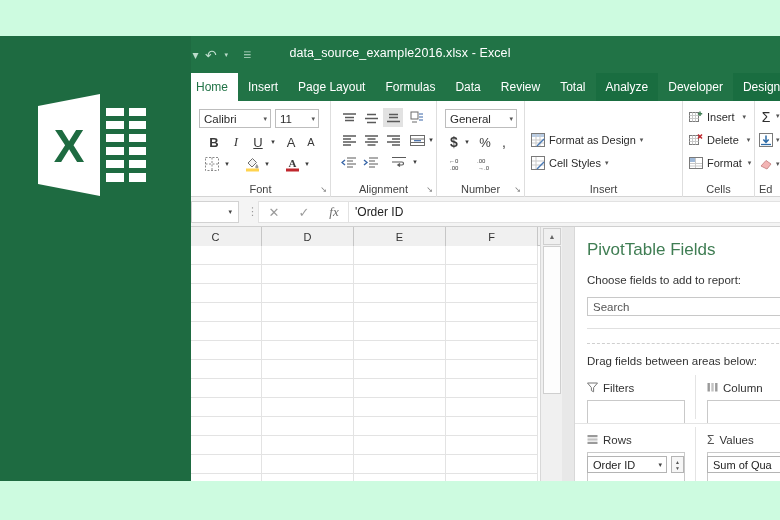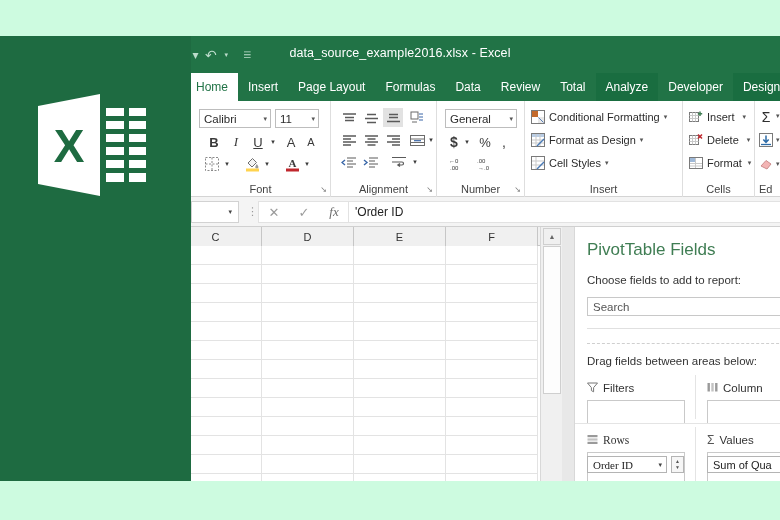--- a/index.html
+++ b/index.html
@@ -458,32 +458,20 @@
           <svg width="20" height="14" viewBox="0 0 20 14" aria-hidden="true">
             <text x="0" y="6" font-size="6" fill="#3a3a3a" font-family="Liberation Sans, sans-serif">.00</text>
             <text x="1" y="12.5" font-size="6" fill="#3a3a3a" font-family="Liberation Sans, sans-serif">→.0</text>
           </svg>
         </div>
         <div class="rgroup-label">Number</div>
         <div class="rgroup-launcher">↘</div>
       </div>
 
       <div class="rgroup" id="g-styles">
-        <div class="menuitem" style="left:6px; top:9px;">
-          <span class="gicon">
-            <svg width="14" height="14" viewBox="0 0 14 14" aria-hidden="true">
-              <rect x="0.5" y="0.5" width="13" height="13" fill="#fff" stroke="#7a7a7a"></rect>
-              <rect x="1" y="1" width="6" height="6" fill="#c36a2d"></rect>
-              <rect x="7" y="7" width="6" height="6" fill="#e8e8e8"></rect>
-              <path d="M7.5 7.5 L12.5 12.5" stroke="#5a7fb5"></path>
-            </svg>
-          </span>
-          <span>Conditional Formatting</span>
-          <span class="mi-caret">▾</span>
-        </div>
         <div class="menuitem" style="left:6px; top:32px;">
           <span class="gicon">
             <svg width="14" height="14" viewBox="0 0 14 14" aria-hidden="true">
               <rect x="0.5" y="0.5" width="13" height="13" fill="#fff" stroke="#7a7a7a"></rect>
               <rect x="1" y="1" width="12" height="3" fill="#b9cde5"></rect>
               <path d="M1 7 H13 M1 10 H13 M5 1 V13 M9 1 V13" stroke="#c9c9c9"></path>
               <path d="M6 13 L13 6" stroke="#4a7ab5" stroke-width="1.4"></path>
             </svg>
           </span>
           <span>Format as Design</span>
@@ -746,21 +734,21 @@
               <rect x="0.5" y="1" width="2.4" height="8.5" fill="#9a9a9a"></rect>
               <rect x="4.3" y="1" width="2.4" height="8.5" fill="#c2c2c2"></rect>
               <rect x="8.1" y="1" width="2.4" height="8.5" fill="#9a9a9a"></rect>
             </svg>
           </span>
           <span>Column</span>
         </div>
         <div class="area-box"></div>
       </div>
 
-      <div class="area" style="left:12px; top:205px; width:98px;font-family:Liberation Serif, serif;">
+      <div class="area" style="left:12px; top:205px; width:98px;">
         <div class="area-head">
           <span class="icoglyph">
             <svg width="11" height="11" viewBox="0 0 11 11" aria-hidden="true">
               <rect x="0.5" y="1" width="10" height="2.2" fill="#9a9a9a"></rect>
               <rect x="0.5" y="4.4" width="10" height="2.2" fill="#c2c2c2"></rect>
               <rect x="0.5" y="7.8" width="10" height="2.2" fill="#9a9a9a"></rect>
             </svg>
           </span>
           <span>Rows</span>
         </div>

